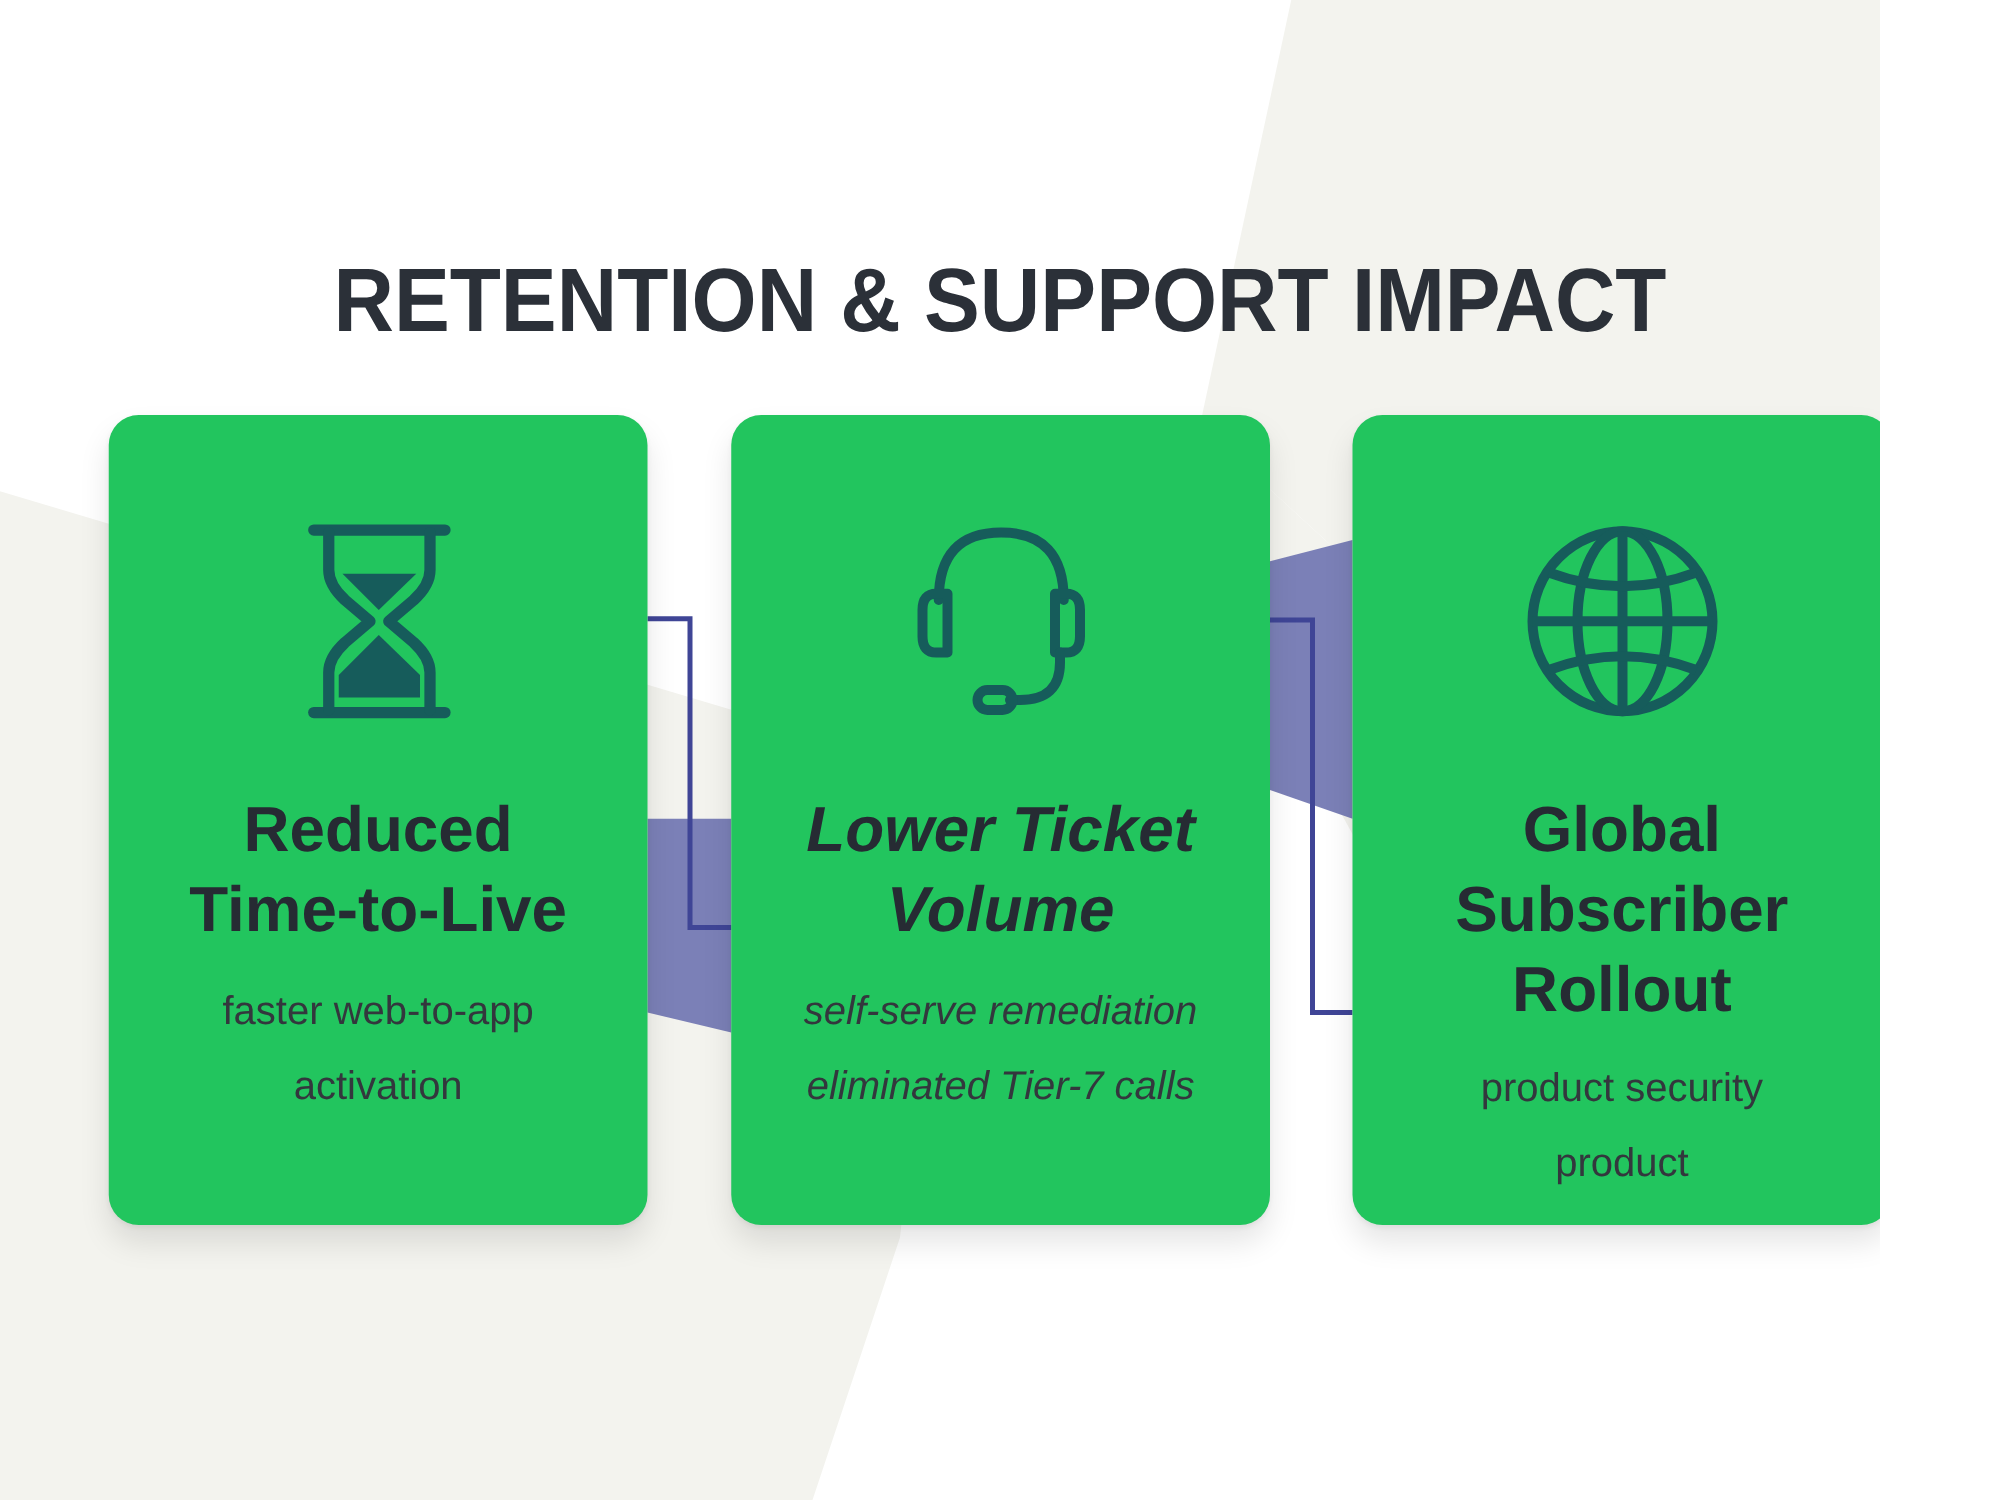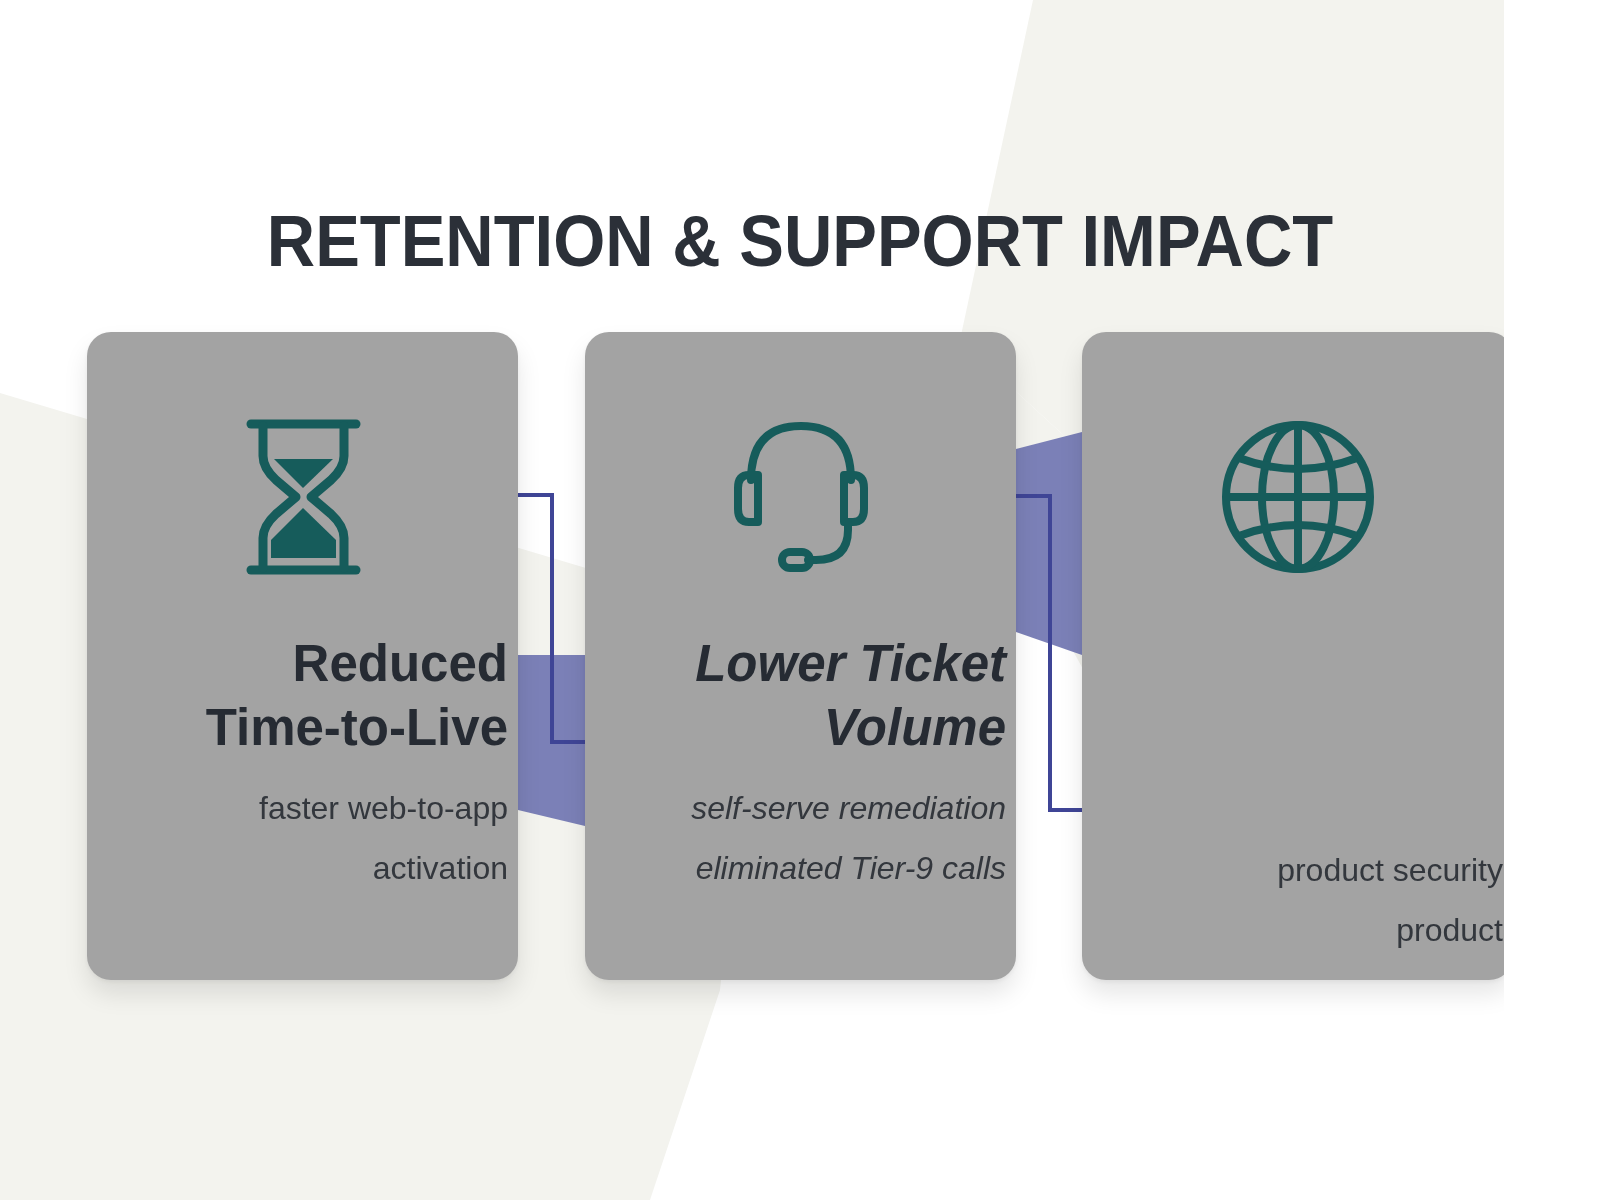--- a/index.html
+++ b/index.html
@@ -42,25 +42,25 @@
       position: absolute;
       left: 0; top: 0;
       width: 1600px; height: 1200px;
       z-index: 1;
     }
     .card {
       position: absolute;
       top: 332px;
       width: 431px;
       height: 648px;
-      background: #a3a3a3;
+      background: #22c55e;
       border-radius: 24px;
       box-shadow: 0 14px 24px rgba(0,0,0,0.10), 0 2px 4px rgba(0,0,0,0.05);
       z-index: 2;
-      text-align: right;
+      text-align: center;
       box-sizing: border-box;
     }
     .card-1 { left: 87px; }
     .card-2 { left: 585px; font-style: italic; }
     .card-3 { left: 1082px; }
     .card-icon {
       position: absolute;
       left: 50%;
       top: 80px;
       width: 170px;
@@ -142,33 +142,36 @@
           <path d="M42 63 L33 63 Q22 63 22 76 L22 97 Q22 110 33 110 L42 110 Z"></path>
           <path d="M128 63 L137 63 Q148 63 148 76 L148 97 Q148 110 137 110 L128 110 Z"></path>
           <path d="M132 110 L132 118 Q132 148 100 148 L92 148"></path>
           <rect x="66" y="140" width="28" height="16" rx="8"></rect>
         </g>
       </svg>
     </div>
     <h2 class="card-heading">Lower Ticket
 Volume</h2>
     <p class="card-desc">self-serve remediation
-eliminated Tier-9 calls</p>
+eliminated Tier-7 calls</p>
   </div>
 
   <div class="card card-3">
     <div class="card-icon">
       <svg viewBox="0 0 170 170" xmlns="http://www.w3.org/2000/svg">
         <g fill="none" stroke="#165c5b" stroke-width="8">
           <circle cx="85" cy="85" r="72"></circle>
           <ellipse cx="85" cy="85" rx="36" ry="72"></ellipse>
           <line x1="85" y1="13" x2="85" y2="157"></line>
           <line x1="13" y1="85" x2="157" y2="85"></line>
           <path d="M26 46 Q85 68 144 46"></path>
           <path d="M26 124 Q85 102 144 124"></path>
         </g>
       </svg>
     </div>
+    <h2 class="card-heading">Global
+Subscriber
+Rollout</h2>
     <p class="card-desc">product security
 product</p>
   </div>
 
 </div>
 
 </body></html>

